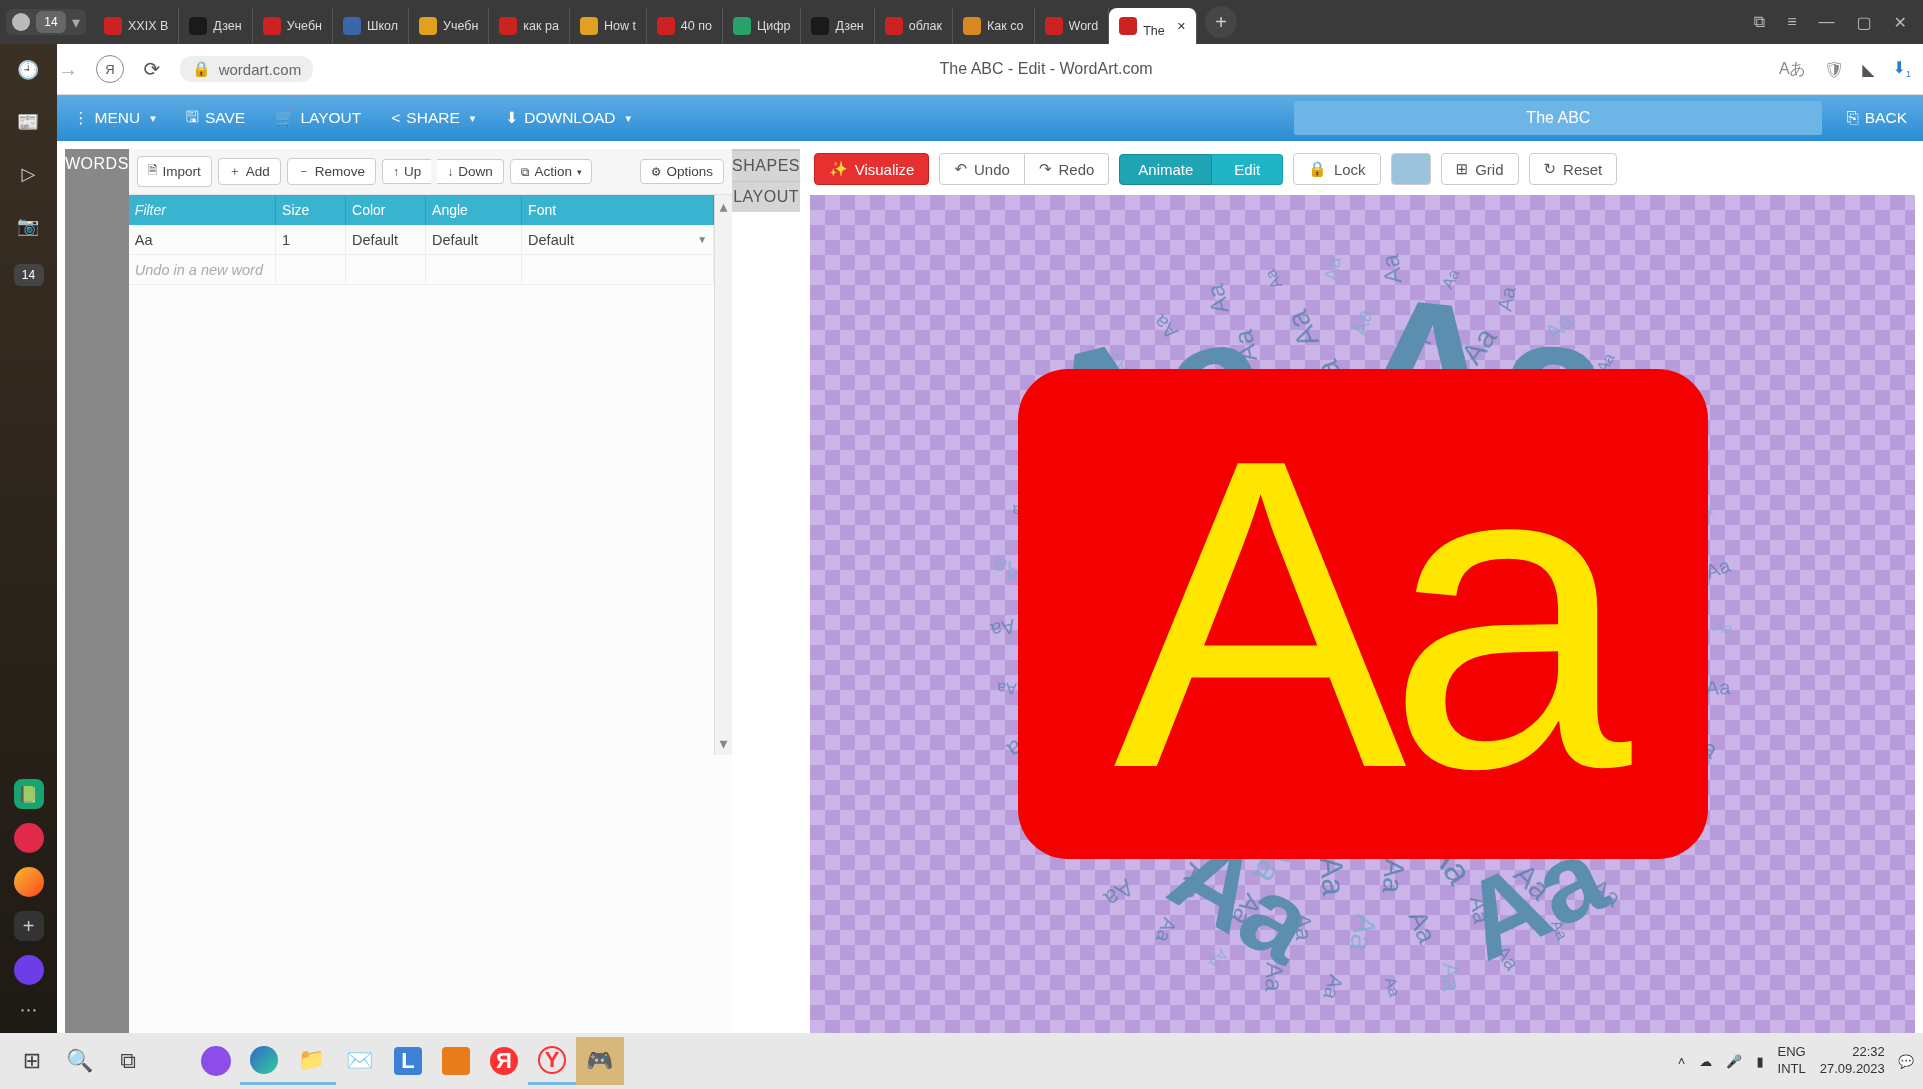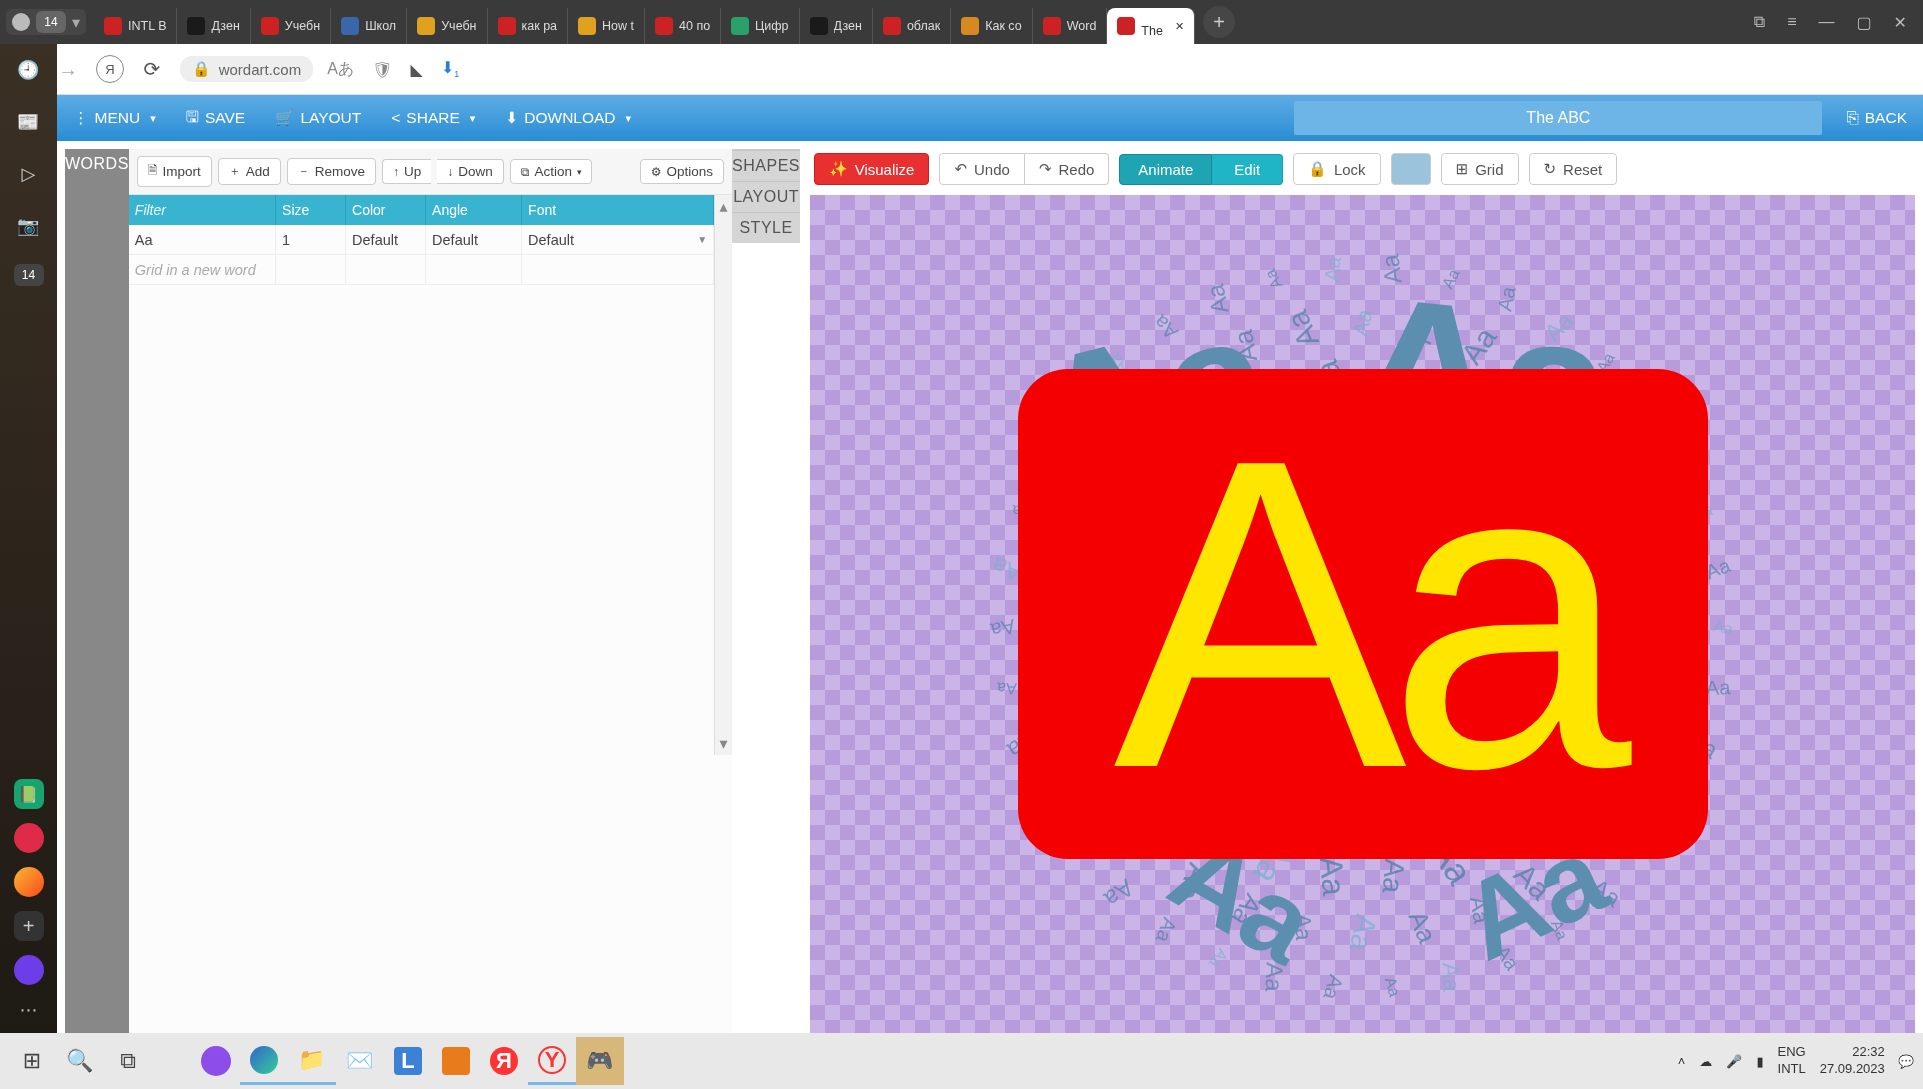--- a/index.html
+++ b/index.html
@@ -120,21 +120,21 @@
 
 <div class="browser-top">
   <div class="profile-area">
     <span style="width:18px;height:18px;background:#bbb;border-radius:50%;display:inline-block"></span>
     <span class="ls-badge" style="background:#666">14</span>
     <span style="color:#aaa">▾</span>
   </div>
   <div id="tabs-container" style="display:flex;height:100%;align-items:flex-end">
       <div class="tab">
         <span class="fav" style="background: rgb(204, 34, 34); color: rgb(255, 255, 255);"></span>
-        <span class="tab-label">INTL В</span>
+        <span class="tab-label">XXIX В</span>
       </div>
       <div class="tab">
         <span class="fav" style="background: rgb(26, 26, 26); color: rgb(255, 255, 255);"></span>
         <span class="tab-label">Дзен</span>
       </div>
       <div class="tab">
         <span class="fav" style="background: rgb(204, 34, 34); color: rgb(255, 255, 255);"></span>
         <span class="tab-label">Учебн</span>
       </div>
       <div class="tab">
@@ -195,20 +195,21 @@
 
 <div class="addrbar">
   <span class="nav-arrow">←</span>
   <span class="nav-arrow dim">→</span>
   <span class="ya-circle">Я</span>
   <span class="nav-arrow">⟳</span>
   <span class="addr-box">
     <span>🔒</span>
     <span>wordart.com</span>
   </span>
+  <span class="page-title-center">The ABC - Edit - WordArt.com</span>
   <div class="addr-right">
     <span>Аあ</span>
     <span>🛡</span>
     <span style="color:#555">◣</span>
     <span style="color:#2a7fd4">⬇<sub style="font-size:9px">1</sub></span>
   </div>
 </div>
 
 <div class="left-sidebar">
   <span class="ls-icon">🕘</span>
@@ -293,38 +294,37 @@
                 <div class="wt-word">Aa</div>
                 <div class="wt-col-size">1</div>
                 <div class="wt-col-color">Default</div>
                 <div class="wt-col-angle">Default</div>
                 <div class="wt-col-font wt-font-cell">
                     <span>Default</span>
                     <span style="font-size:10px;color:#888">▼</span>
                   </div>
               </div>
               <div class="wt-row placeholder-row">
-                <div class="wt-word">Grid in a new word</div>
+                <div class="wt-word">Undo in a new word</div>
                 <div class="wt-col-size"></div>
                   <div class="wt-col-color"></div>
                   <div class="wt-col-angle"></div>
                   <div class="wt-col-font"></div>
               </div>
             </div>
           </div>
           <div class="wt-scroll" style="height:560px">
             <span>▴</span>
             <span style="margin-top:auto">▾</span>
           </div>
         </div>
       </div>
       <div class="collapsed-sections">
         <div class="section-header sh-light">SHAPES</div>
         <div class="section-header sh-light">LAYOUT</div>
-        <div class="section-header sh-light">STYLE</div>
       </div>
     </div>
 
     <div class="right-panel">
       <div class="canvas-toolbar">
         <span class="cbtn red">✨ <span>Visualize</span></span>
         <div class="cbtn-group">
           <span class="cbtn">↶ <span>Undo</span></span>
           <span class="cbtn">↷ <span>Redo</span></span>
         </div>

